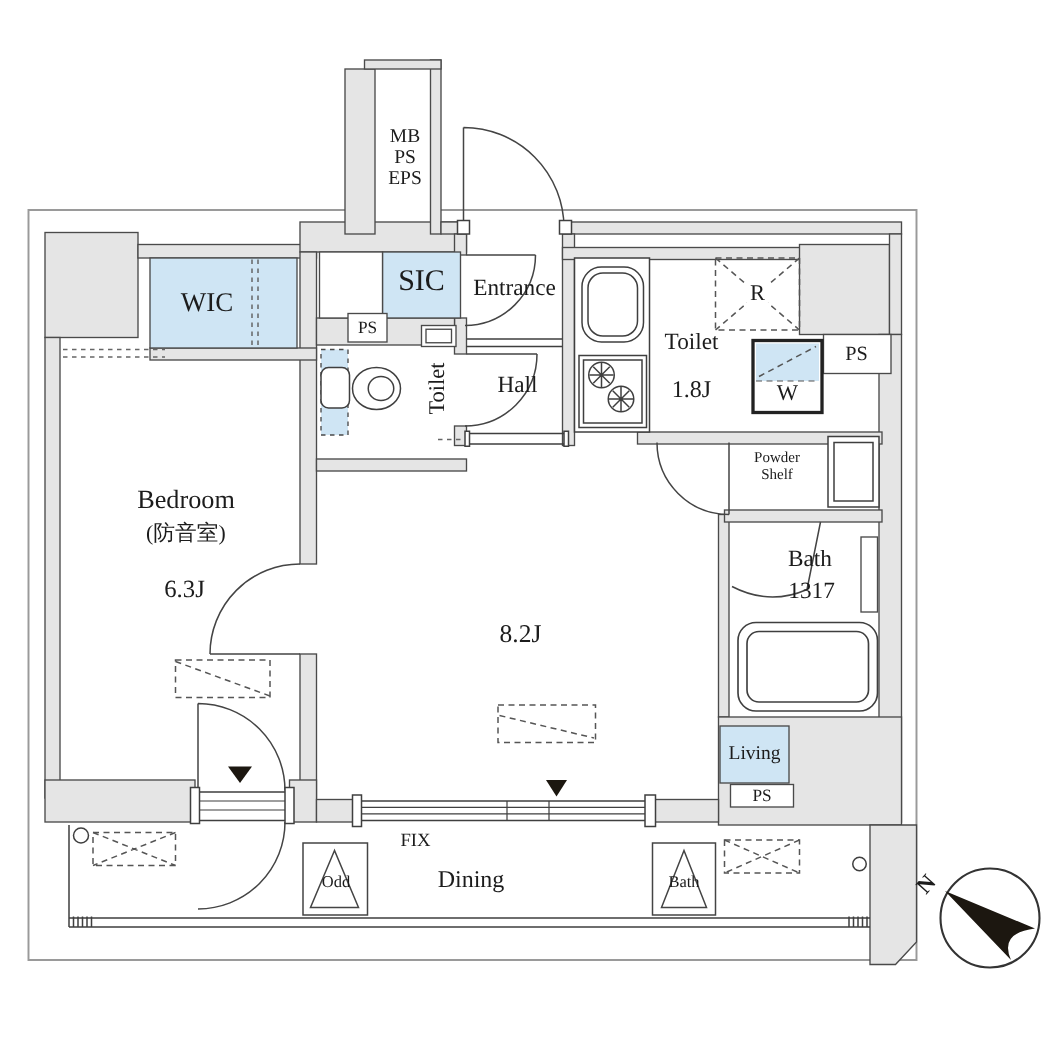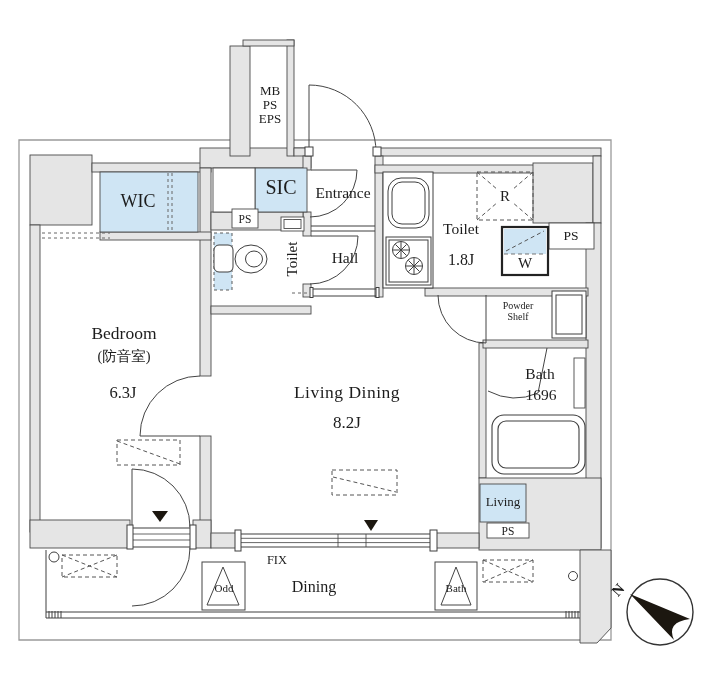--- a/index.html
+++ b/index.html
@@ -237,29 +237,28 @@
   <div class="lbl" style="left:461px;top:260px;font-size:16px">1.8J</div>
   <div class="lbl" style="left:505px;top:196px;font-size:15px;background:#fff;padding:0 2px">R</div>
   <div class="lbl" style="left:525px;top:263px;font-size:15px">W</div>
   <div class="lbl" style="left:571px;top:236px;font-size:13.5px">PS</div>
 
   <div class="lbl stack" style="left:518px;top:312px;font-size:10px">
     <div>Powder</div>
       <div>Shelf</div>
   </div>
   <div class="lbl" style="left:540px;top:374px;font-size:15.5px">Bath</div>
-  <div class="lbl" style="left:541px;top:395px;font-size:15.5px">1696</div>
+  <div class="lbl" style="left:541px;top:395px;font-size:15.5px">1317</div>
   <div class="lbl" style="left:503px;top:502px;font-size:13px">Living</div>
   <div class="lbl" style="left:508px;top:531px;font-size:11.5px">PS</div>
 
   <div class="lbl" style="left:124px;top:333px;font-size:17.5px">Bedroom</div>
   <div class="lbl" style="left:124px;top:357px;font-size:14.5px">(防音室)</div>
   <div class="lbl" style="left:123px;top:393px;font-size:16.5px">6.3J</div>
 
-  <div class="lbl" style="left:347px;top:392px;font-size:17.5px;letter-spacing:.5px">Living Dining</div>
   <div class="lbl" style="left:347px;top:423px;font-size:17px">8.2J</div>
 
   <div class="lbl" style="left:277px;top:561px;font-size:12.5px">FIX</div>
   <div class="lbl" style="left:314px;top:587px;font-size:16px">Dining</div>
   <div class="lbl" style="left:224px;top:589px;font-size:11px">Odd</div>
   <div class="lbl" style="left:456px;top:589px;font-size:11px">Bath</div>
 
   <div class="lbl rotN" style="left:618px;top:590px;font-size:15px">N</div>
 
 </div>

